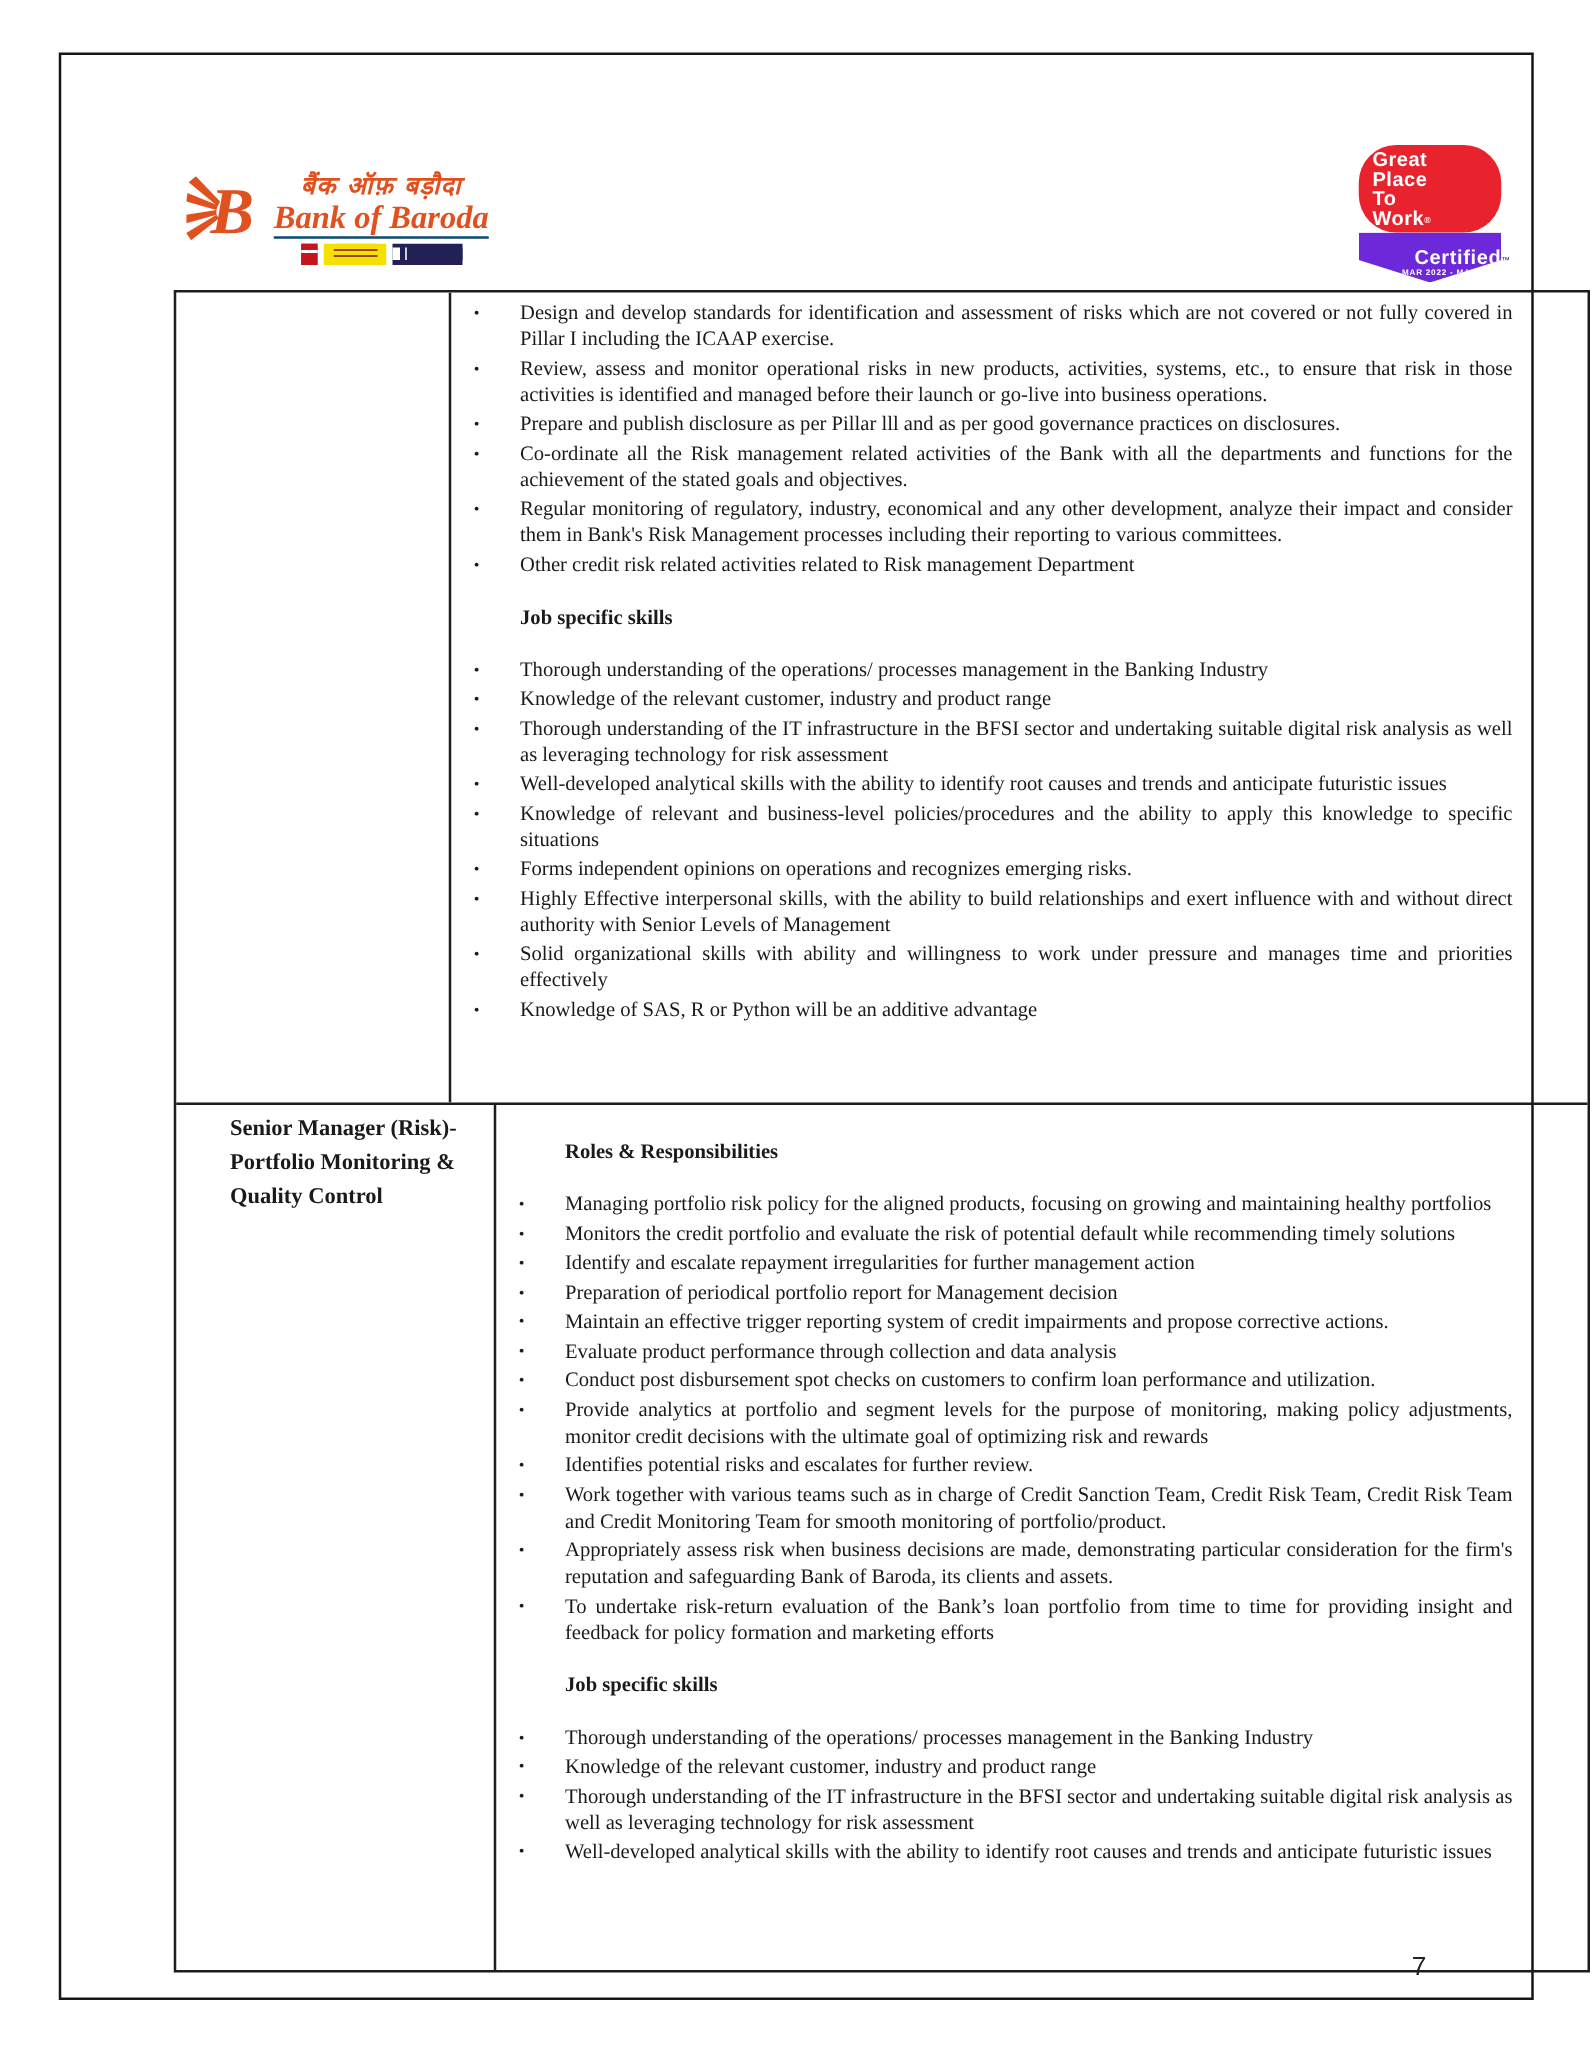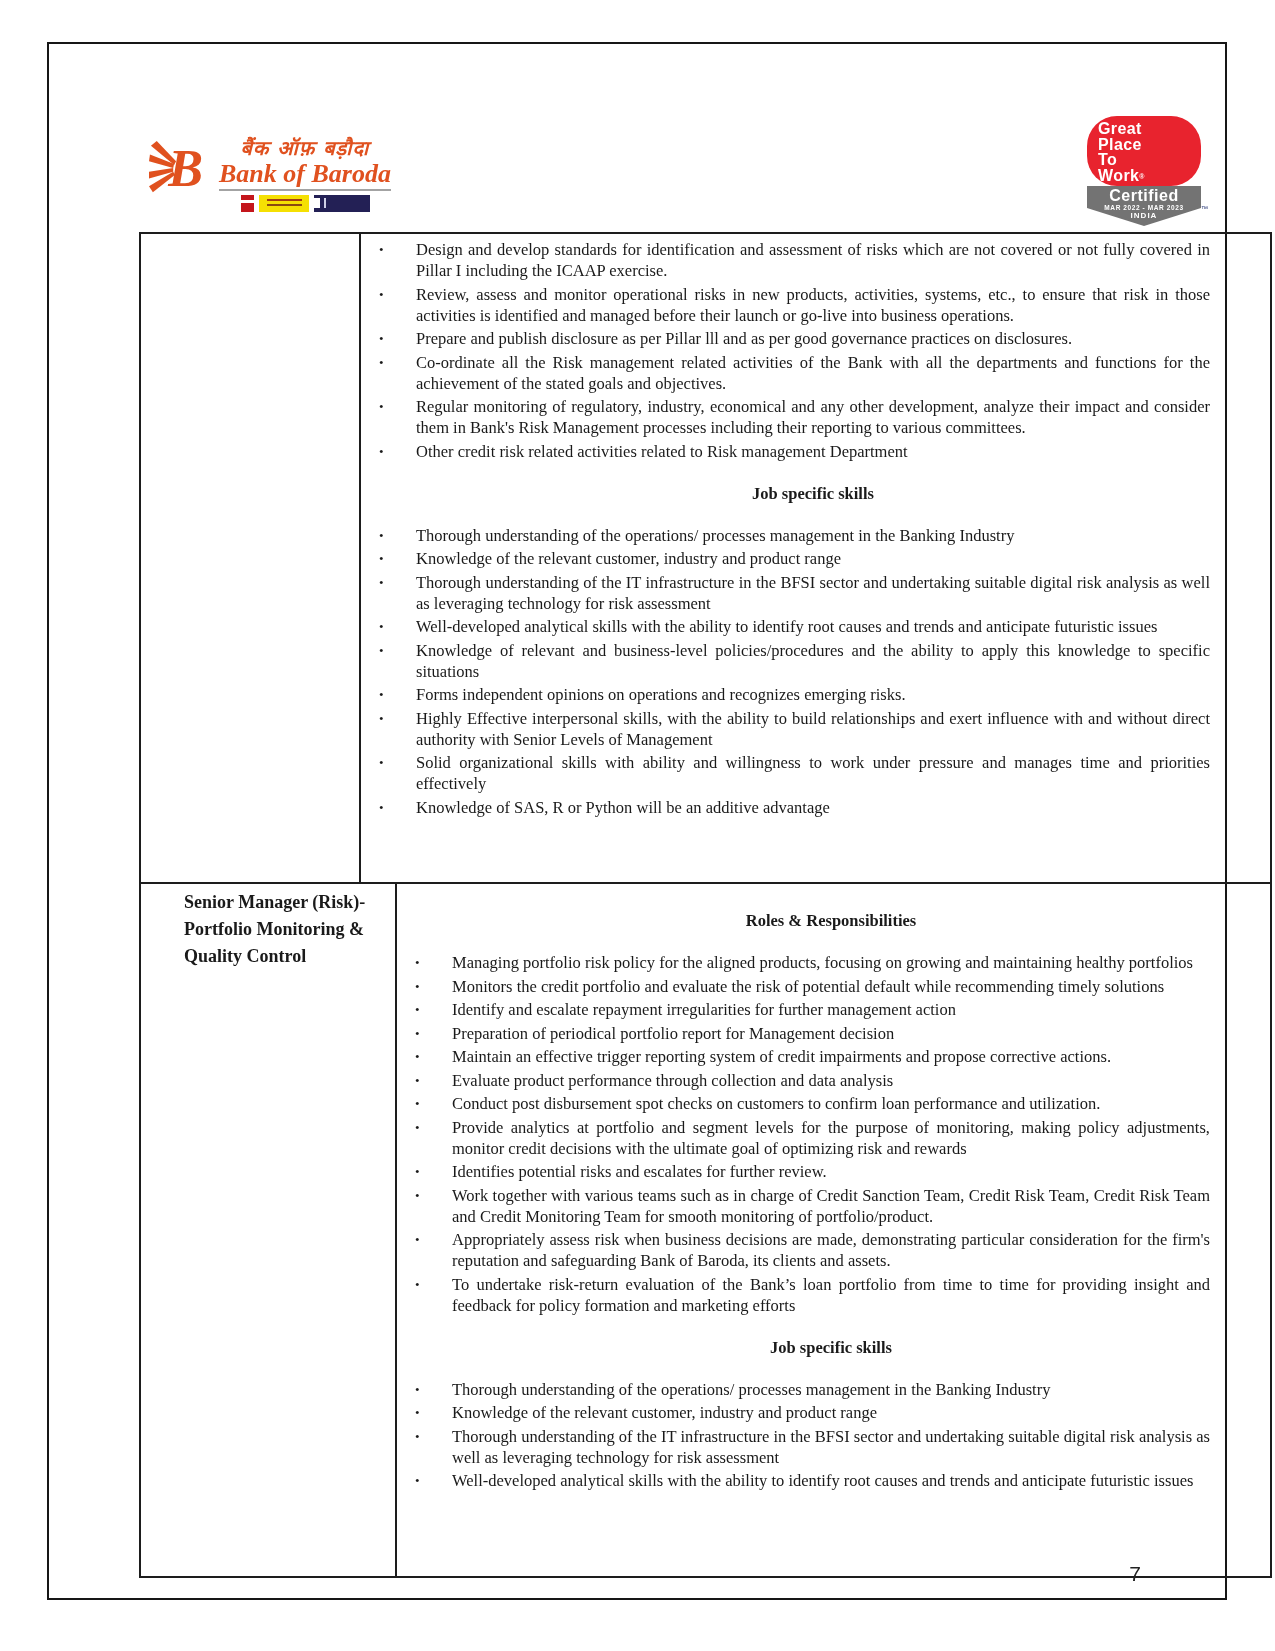--- a/index.html
+++ b/index.html
@@ -16,61 +16,61 @@
   .logo { position:absolute; left:100px; top:92px; display:flex; align-items:flex-start; }
   .emblem { width:58px; height:62px; margin-right:12px; }
   .logo-texts { display:flex; flex-direction:column;align-items:center; }
   .logo-hindi {
     font-family:"DejaVu Sans", sans-serif; font-style:italic; font-weight:bold;
     font-size:20px; line-height:24px; color:#e0511f; letter-spacing:1px;
   }
   .logo-english {
     font-family:"Liberation Serif", serif; font-style:italic; font-weight:bold;
     font-size:26px; line-height:28px; color:#e0511f;
-    border-bottom:2px solid #a3a3a3; padding-bottom:1px; display:inline-block;
+    border-bottom:2px solid #0c4a6e; padding-bottom:1px; display:inline-block;
   }
   .chips { display:flex; gap:5px; margin-top:4px; margin-left:2px; height:17px; }
   .chip-red   { width:13px; height:17px; background:#c4161c;
                 background-image:linear-gradient(#c4161c 30%, #ffffff 30%, #ffffff 45%, #c4161c 45%); }
   .chip-yellow{ width:50px; height:17px; background:#f5e003;
                 background-image:repeating-linear-gradient(#f5e003 0 4px, #a33d12 4px 6px, #f5e003 6px 9px, #8a4a10 9px 11px, #f5e003 11px 17px); background-size:70% 100%; background-position:center; background-repeat:no-repeat; }
   .chip-navy  { width:56px; height:17px; background:#232055;
                 background-image:linear-gradient(90deg, #ffffff 6px, #232055 6px 10px, #cfcfe6 10px 12px, #232055 12px); background-size:100% 60%; background-position:center; background-repeat:no-repeat; }
   
   .gptw { position:absolute; left:1038px; top:72px; width:114px;
           font-family:"Liberation Sans", sans-serif; }
   .gptw-red {
     background:#e8232e; color:#ffffff; height:70px; padding:5px 0 0 11px;
     font-weight:bold; font-size:16px; line-height:15.5px; letter-spacing:0.4px;border-radius:30px;
   }
   .gptw-reg { font-size:7px; vertical-align:2px; }
   .gptw-blue {
-    background:#737373; color:#ffffff; height:40px; text-align:center;
+    background:#6d28d9; color:#ffffff; height:40px; text-align:right;
     clip-path:polygon(0 0, 100% 0, 100% 55%, 50% 100%, 0 55%);
-    padding-top:1px;
+    padding-top:12px;
   }
   .gptw-certified { font-weight:bold; font-size:16px; line-height:17px; letter-spacing:0.5px; }
   .gptw-dates { font-weight:bold; font-size:6.5px; line-height:7px; letter-spacing:0.6px; }
   .gptw-india { font-weight:bold; font-size:8px; line-height:9px; letter-spacing:1px; }
   .gptw-tm { position:absolute; right:-7px; bottom:14px; font-size:7px; color:#1c2d6e; }
   
   .jobtable {
     position:absolute; left:90px; top:188px; width:1133px;
     border:2px solid #1d1d1d;
   }
   .trow { display:flex; overflow:hidden; }
   .trow-1 { height:650px; border-bottom:2px solid #1d1d1d; }
   .trow-2 { height:692px;padding-left:36px; }
   .tcell-left {
     width:220px; flex:0 0 220px; border-right:2px solid #1d1d1d;
     padding:5px 6px 0 7px; font-weight:bold; font-size:18px; line-height:27px;
   }
   .tcell-right { flex:1; padding:5px 60px 0 15px; font-size:16.5px; line-height:21px; }
   .plainline { margin-left:40px; }
-  .heading { margin:21px 0 21px 40px; font-weight:bold; font-size:16.5px;text-align:center; }
+  .heading { margin:21px 0 21px 40px; font-weight:bold; font-size:16.5px; }
   ul.bullets { list-style:none; }
   ul.bullets li { display:flex; margin-bottom:2.5px; }
   ul.bullets .dot { flex:0 0 40px; width:40px; font-size:13px; line-height:21px; padding-left:3px; }
   ul.bullets .btx { flex:1; text-align:justify; }
   
   .pagenum {
     position:absolute; right:84px; top:1518px;
     font-family:"Liberation Sans", sans-serif; font-size:21px; color:#222;
   }
 </style>

